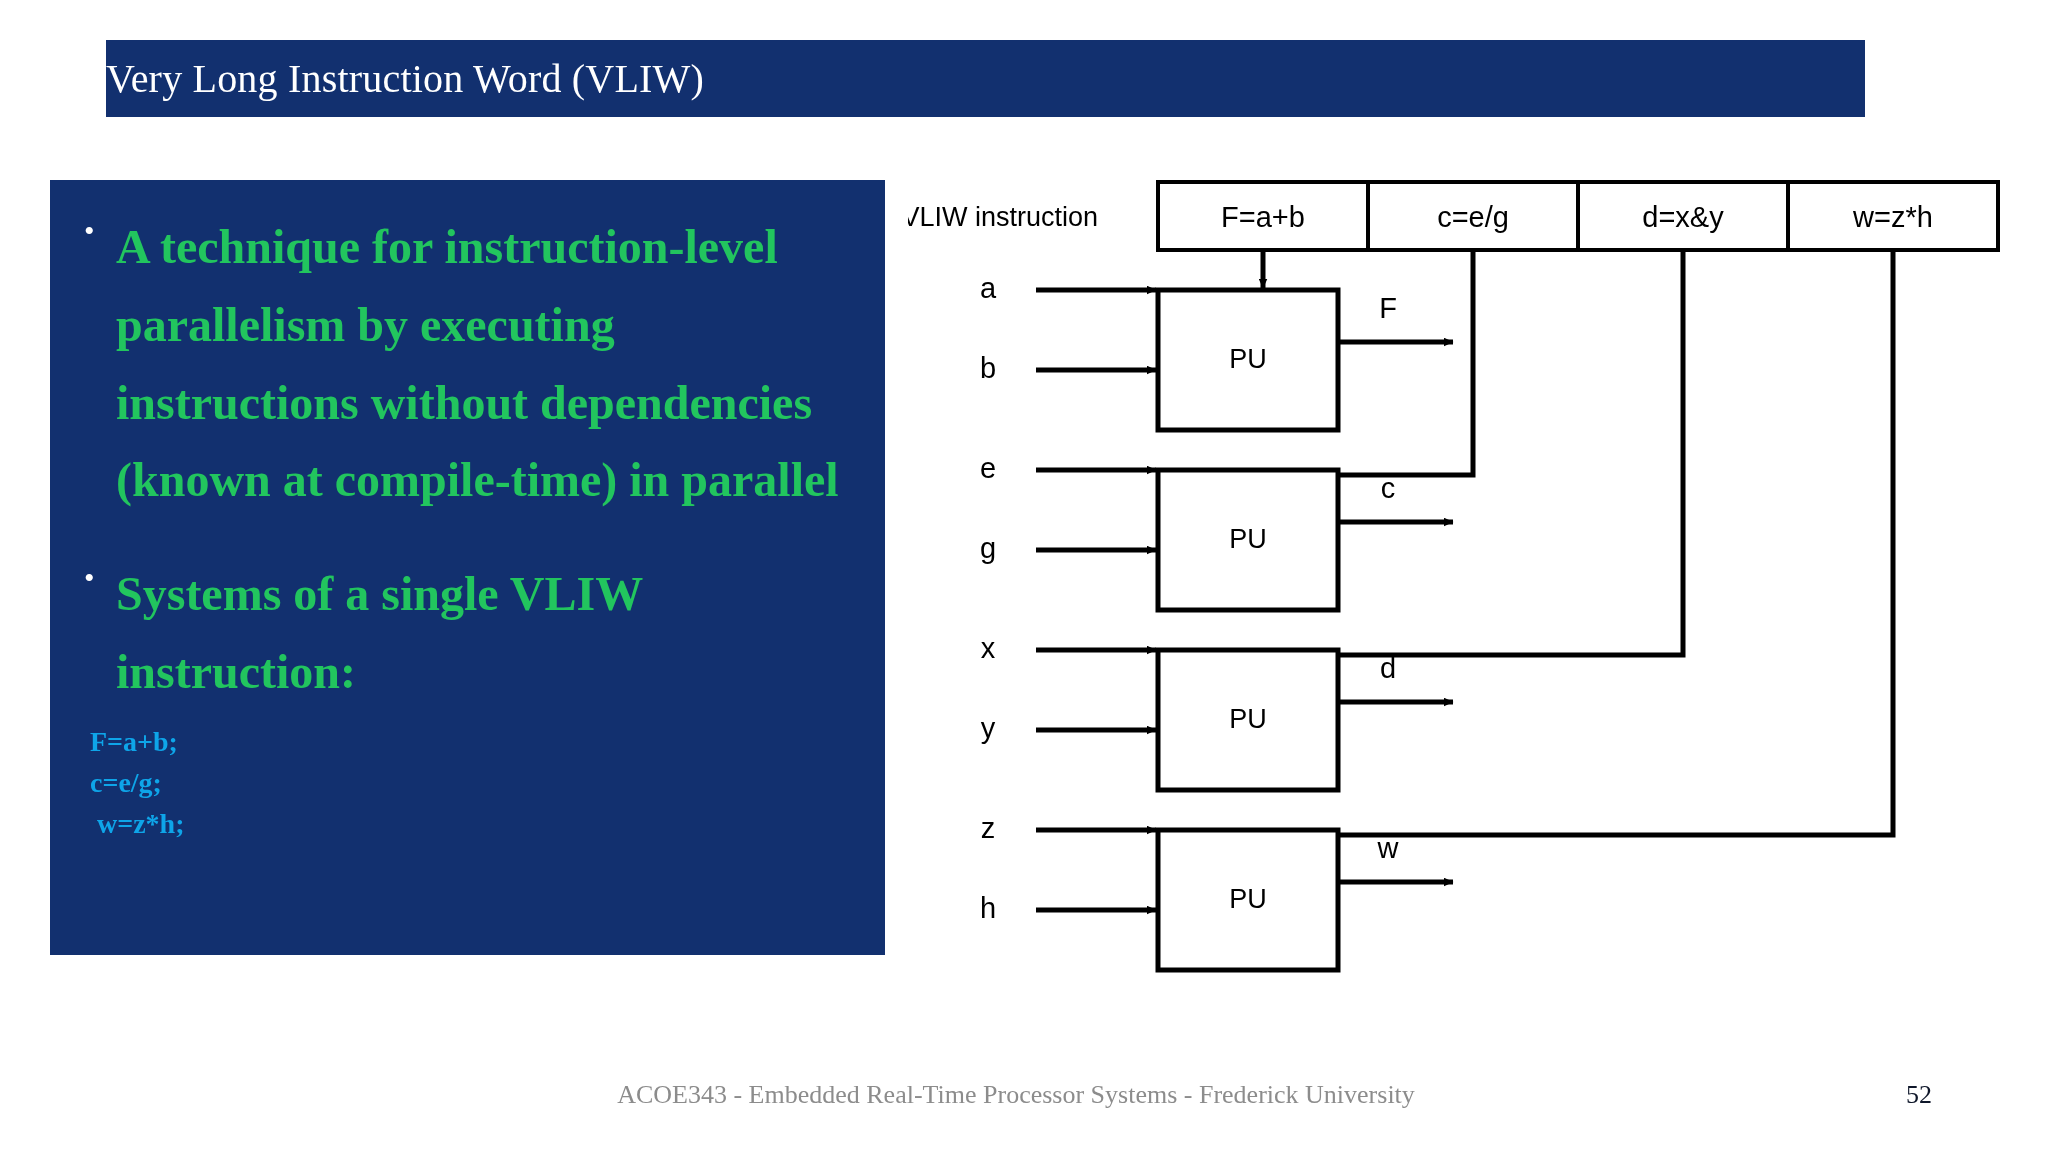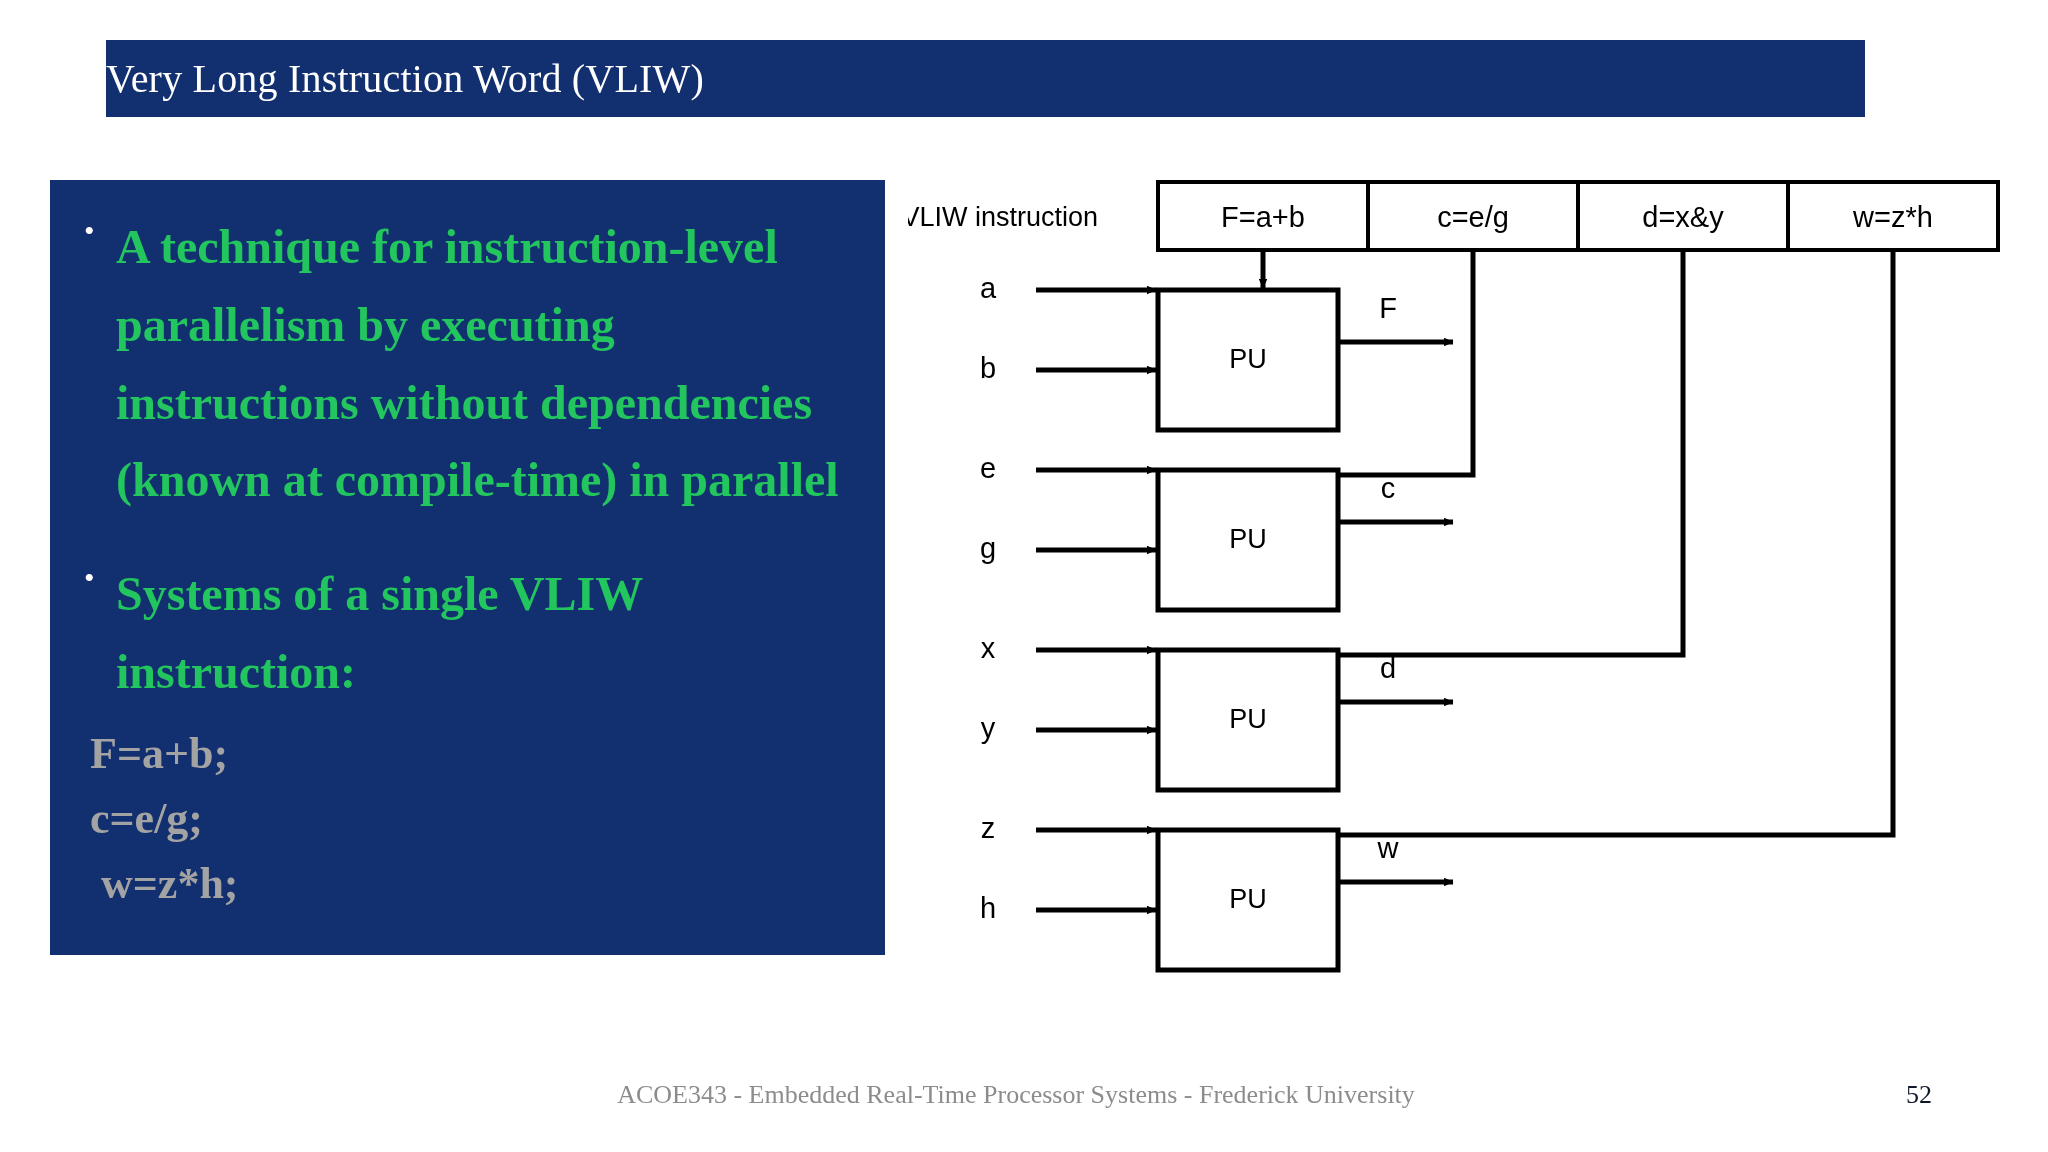--- a/index.html
+++ b/index.html
@@ -58,24 +58,24 @@
   .bullet-text{
     color:#22c55e;
     font-family:"Liberation Serif", serif;
     font-weight:bold;
     font-size:48px;
     line-height:1.62;
     flex:1;
   }
   .bullet-gap{height:26px;}
   .code-line{
-    color:#a3a3a3;
+    color:#0ea5e9;
     font-family:"Liberation Serif", serif;
     font-weight:bold;
-    font-size:44px;
+    font-size:28px;
     line-height:1.48;
     white-space:pre;
     padding-left:14px;
   }
 
   
   .diagram{
     position:absolute;
     left:900px; top:170px;
     width:1130px; height:840px;margin-left:8px;

